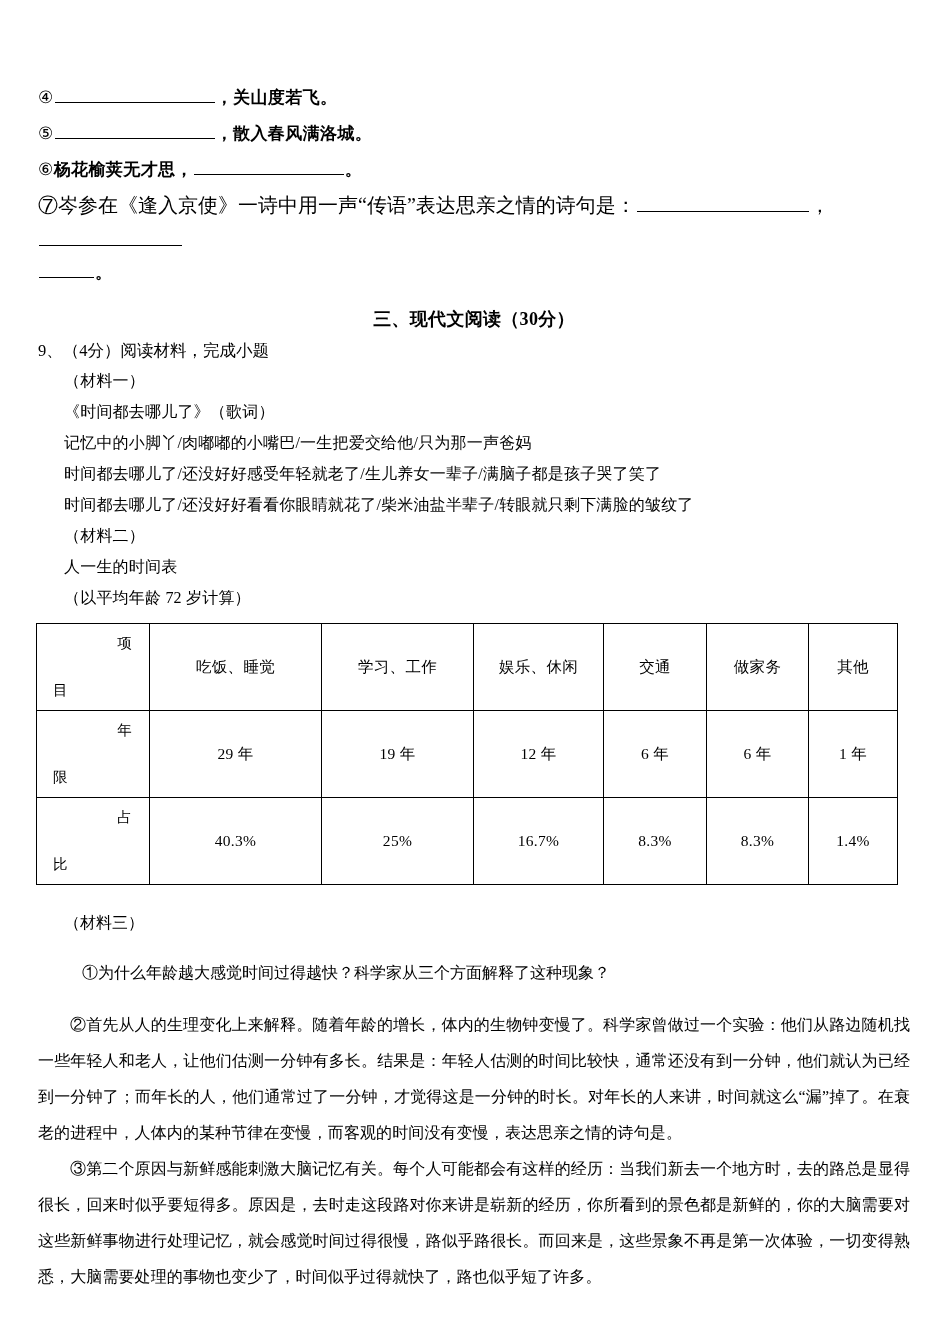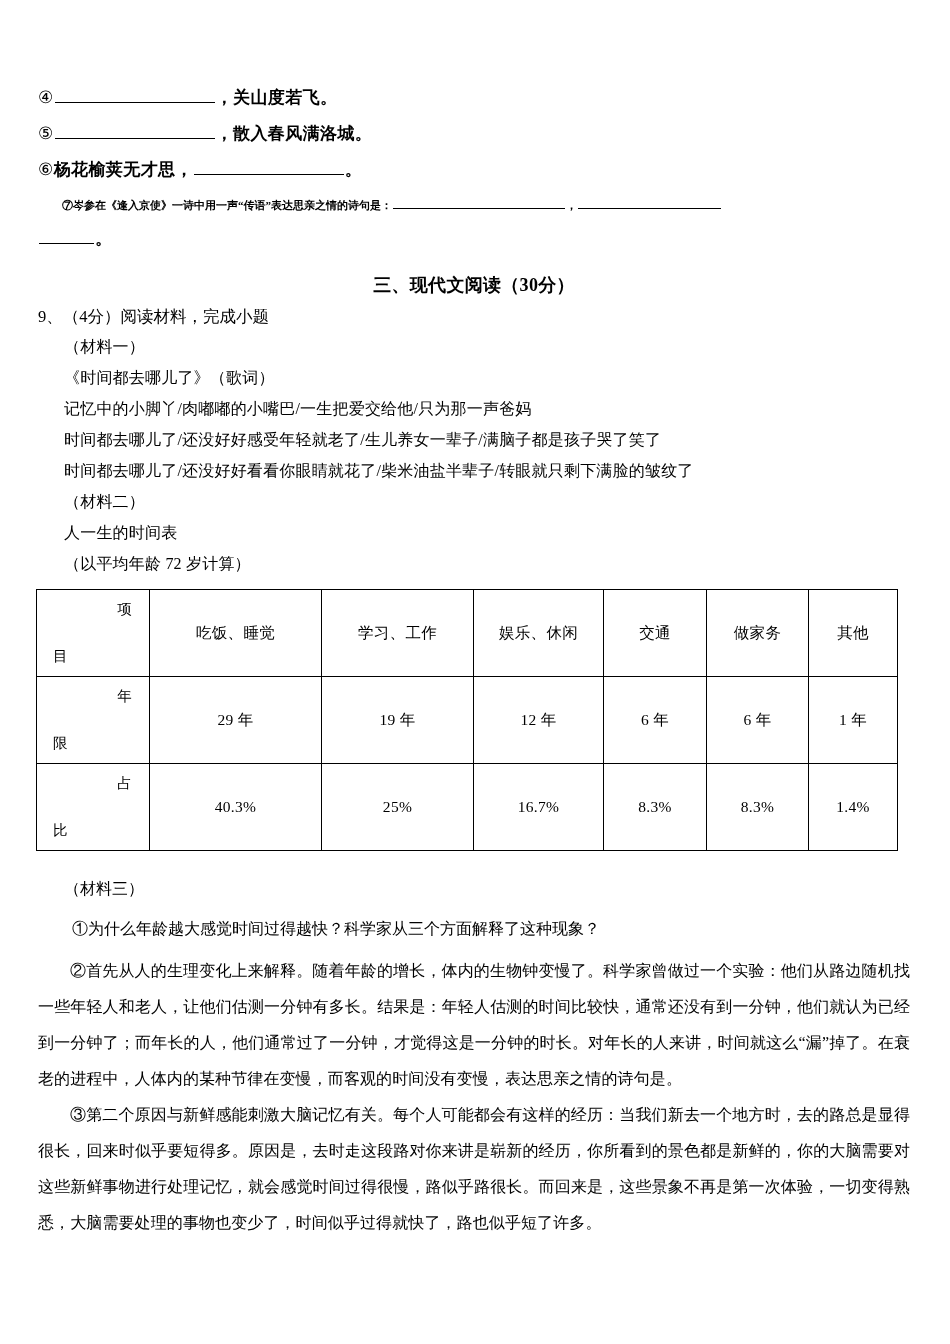--- a/index.html
+++ b/index.html
@@ -44,24 +44,23 @@
     height: 14px;
     margin: 0 1px;
   }
   .blank.w160 { width: 160px; }
   .blank.w150 { width: 150px; }
   .blank.w170 { width: 172px; }
   .blank.w140 { width: 143px; }
   .blank.w55  { width: 55px; }
 
   .q7 {
-    font-size: 11px;
+    font-size: 20px;
     line-height: 34px;
-    font-weight: 700;
-    margin-left: 24px;
+    font-weight: 400;
   }
   .q7-tail {
     font-size: 17px;
     line-height: 34px;
     font-weight: 700;
   }
 
   
   .section-head {
     font-size: 18px;
@@ -153,21 +152,21 @@
     text-align: justify;
     text-justify: inter-ideograph;
     text-indent: 32px;
     letter-spacing: 0.1px;
     margin: 0;
   }
   .para-q {
     font-size: 16px;
     line-height: 33px;
     text-indent: 26px;
-    margin: 8px;
+    margin: 18px;
   }
 </style>
 </head>
 <body>
 
 <div class="page">
 
   <div>
 
     <div class="fill-line">

